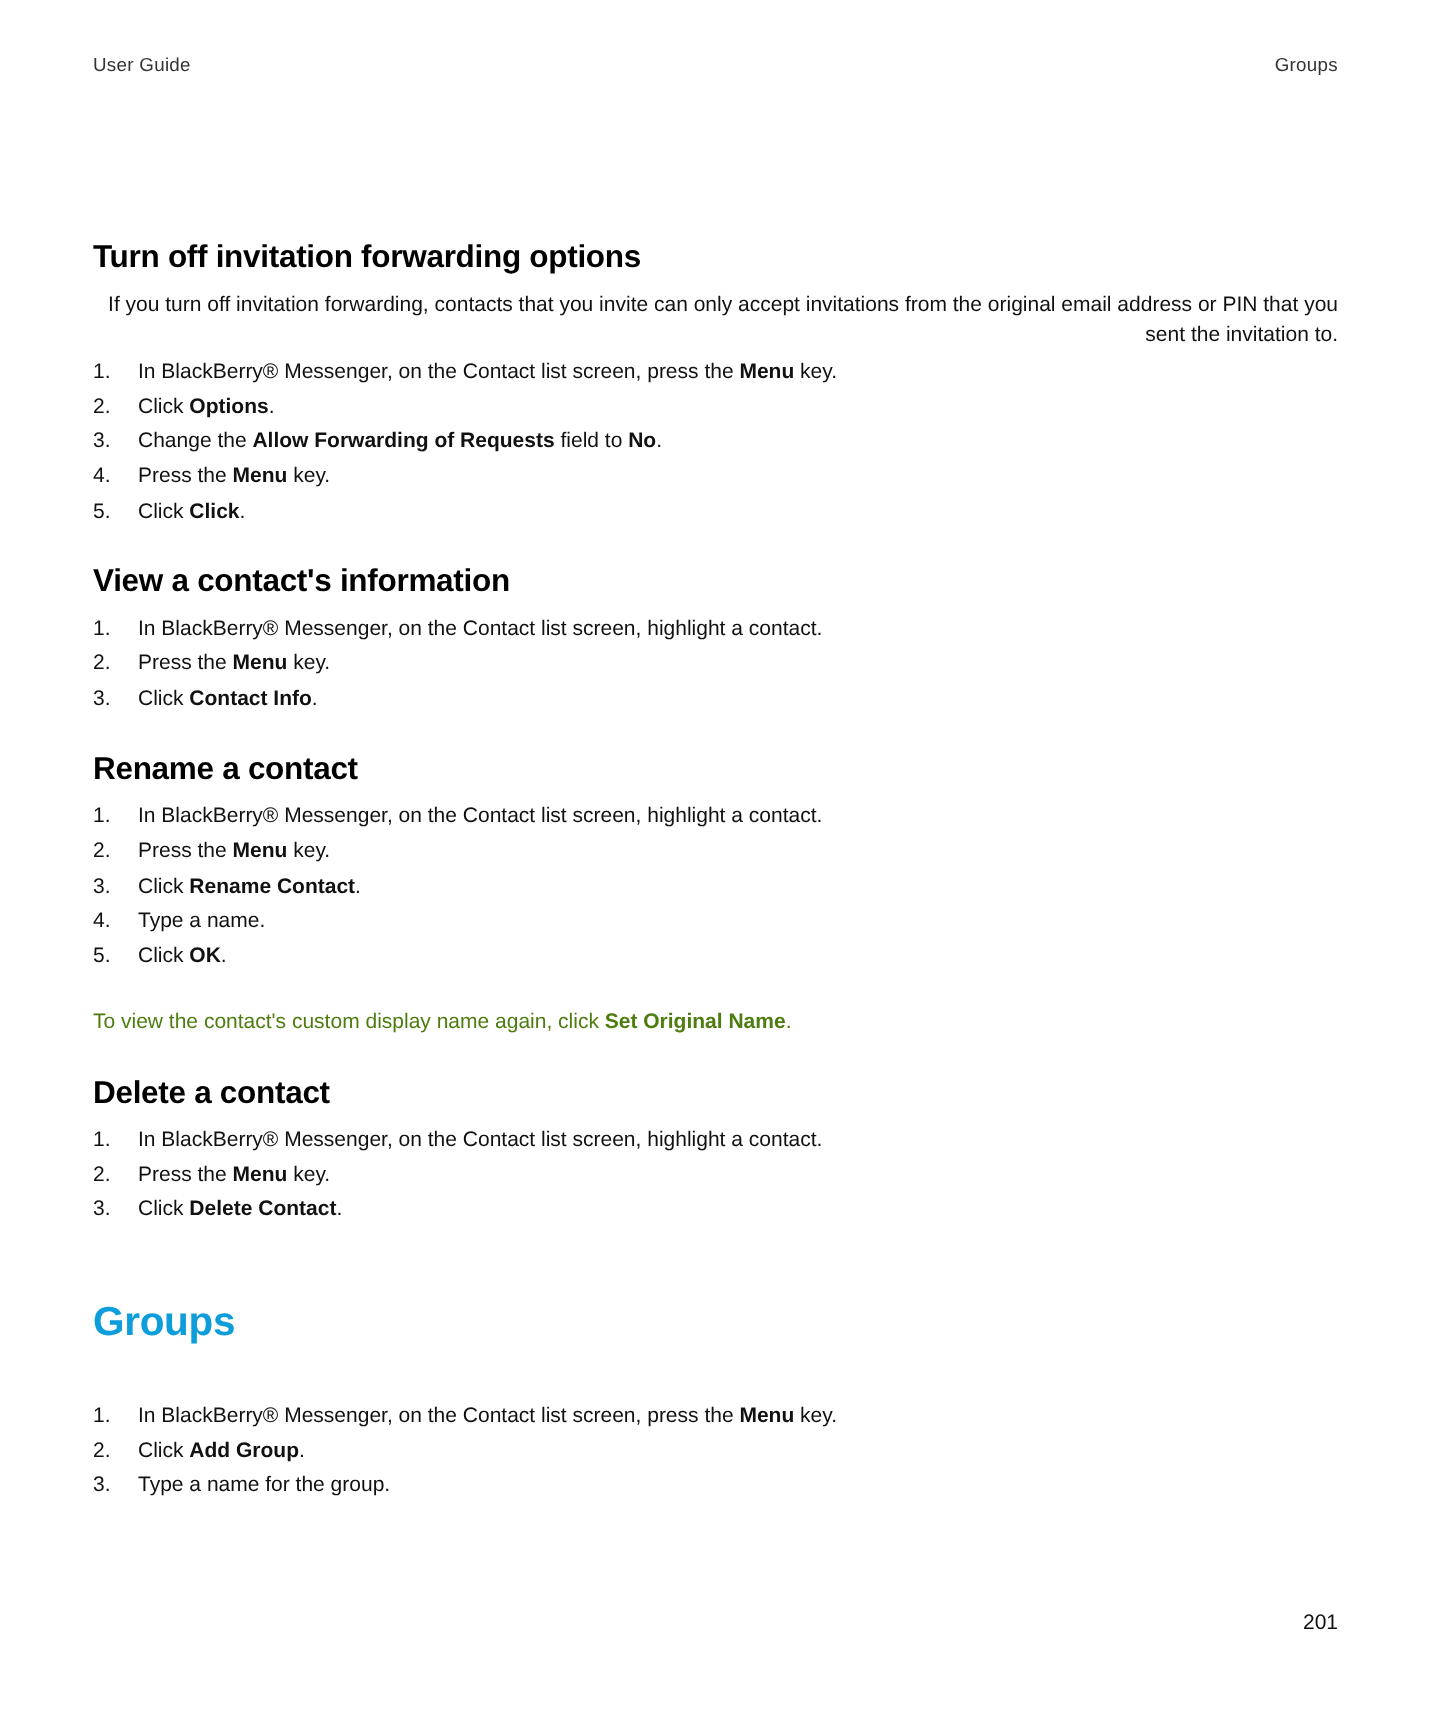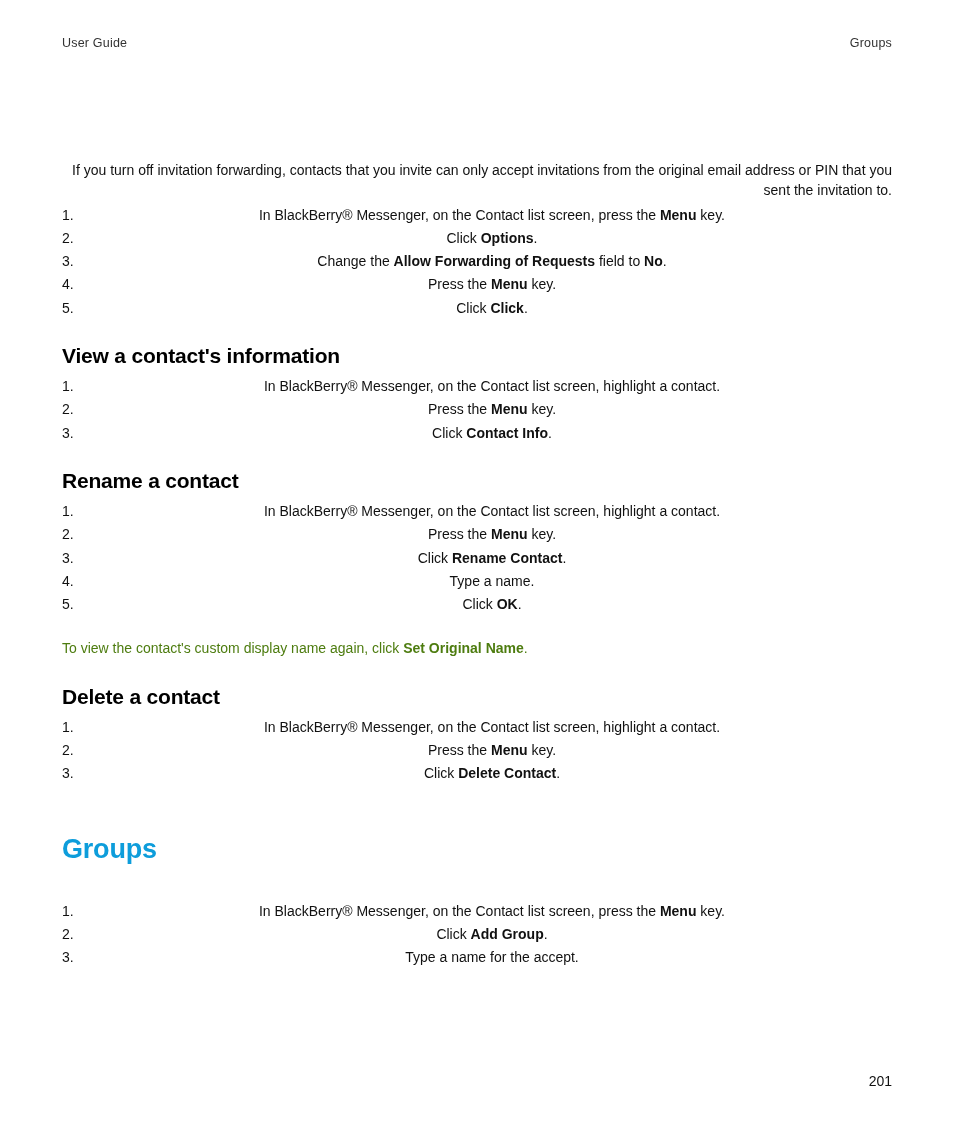--- a/index.html
+++ b/index.html
@@ -49,21 +49,20 @@
       margin-bottom: 24px;
     }
     ol li {
       counter-increment: item;
       font-size: 14px;
       line-height: 1.45;
       padding-left: 30px;
       position: relative;
       margin-bottom: 3px;
       color: #111;
-      text-align: center;
     }
     ol li::before {
       content: counter(item) ".";
       position: absolute;
       left: 0;
       font-size: 14px;
     }
     .bold { font-weight: 700; }
     .section { margin-bottom: 26px; }
     .trailing-para {
@@ -83,20 +82,21 @@
   </style>
 </head>
 <body>
 
 <div class="header">
   <span>User Guide</span>
   <span>Groups</span>
 </div>
 
 <div class="section">
+  <div class="h2">Turn off invitation forwarding options</div>
   <div class="para">If you turn off invitation forwarding, contacts that you invite can only accept invitations from the original email address or PIN that you sent the invitation to.</div>
   <ol>
     <li><span>In BlackBerry® Messenger, on the Contact list screen, press the </span><span class="bold">Menu</span><span> key.</span></li>
     <li><span>Click </span><span class="bold">Options</span><span>.</span></li>
     <li><span>Change the </span><span class="bold">Allow Forwarding of Requests</span><span> field to </span><span class="bold">No</span><span>.</span></li>
     <li><span>Press the </span><span class="bold">Menu</span><span> key.</span></li>
     <li><span>Click </span><span class="bold">Click</span><span>.</span></li>
   </ol>
 </div>
 
@@ -129,17 +129,17 @@
     <li><span>Click </span><span class="bold">Delete Contact</span><span>.</span></li>
   </ol>
 </div>
 
 <div class="h1-section">Groups</div>
 
 <div class="section">
   <ol>
     <li><span>In BlackBerry® Messenger, on the Contact list screen, press the </span><span class="bold">Menu</span><span> key.</span></li>
     <li><span>Click </span><span class="bold">Add Group</span><span>.</span></li>
-    <li><span>Type a name for the accept.</span></li>
+    <li><span>Type a name for the group.</span></li>
   </ol>
 </div>
 
 <div class="page-number">201</div>
 
 </body></html>

